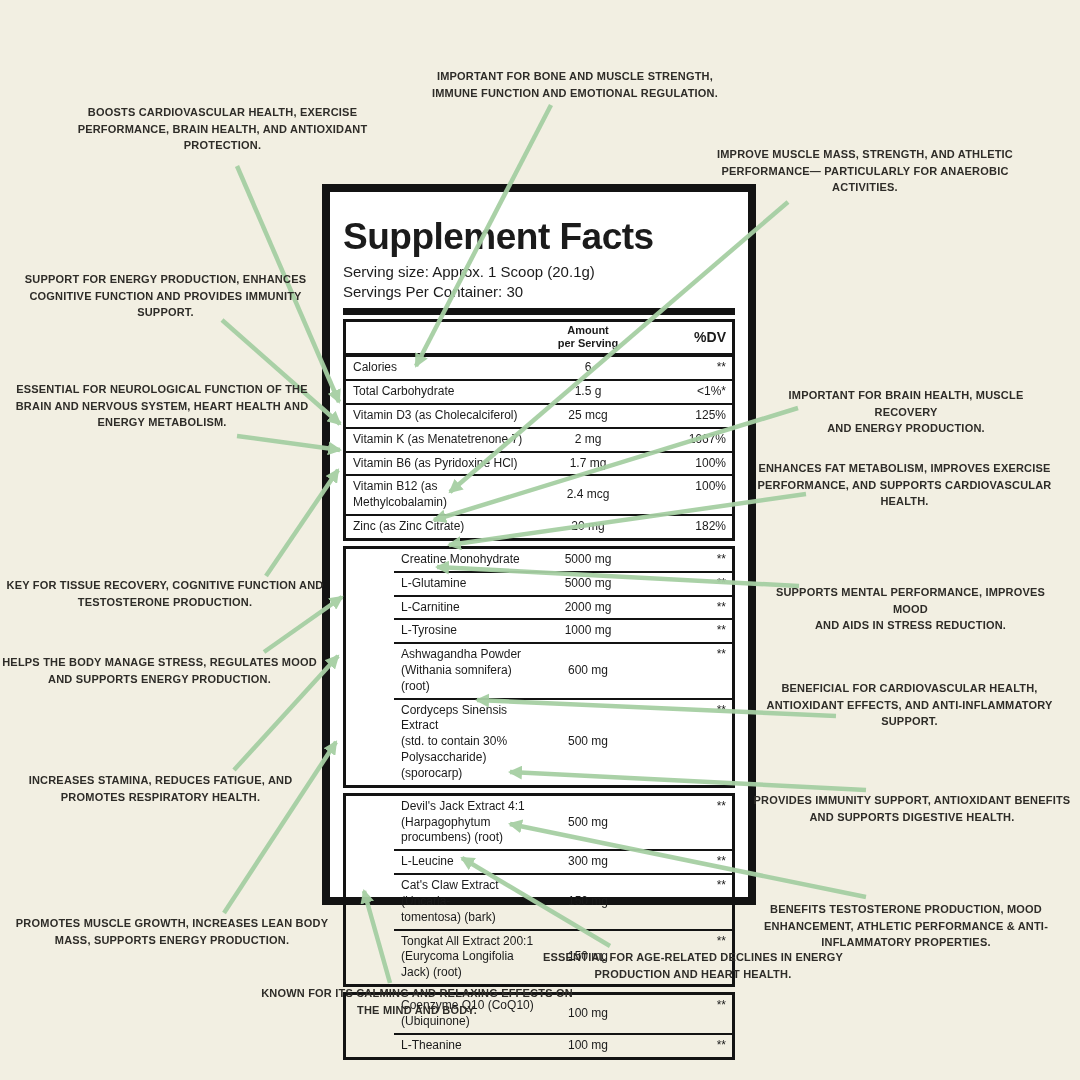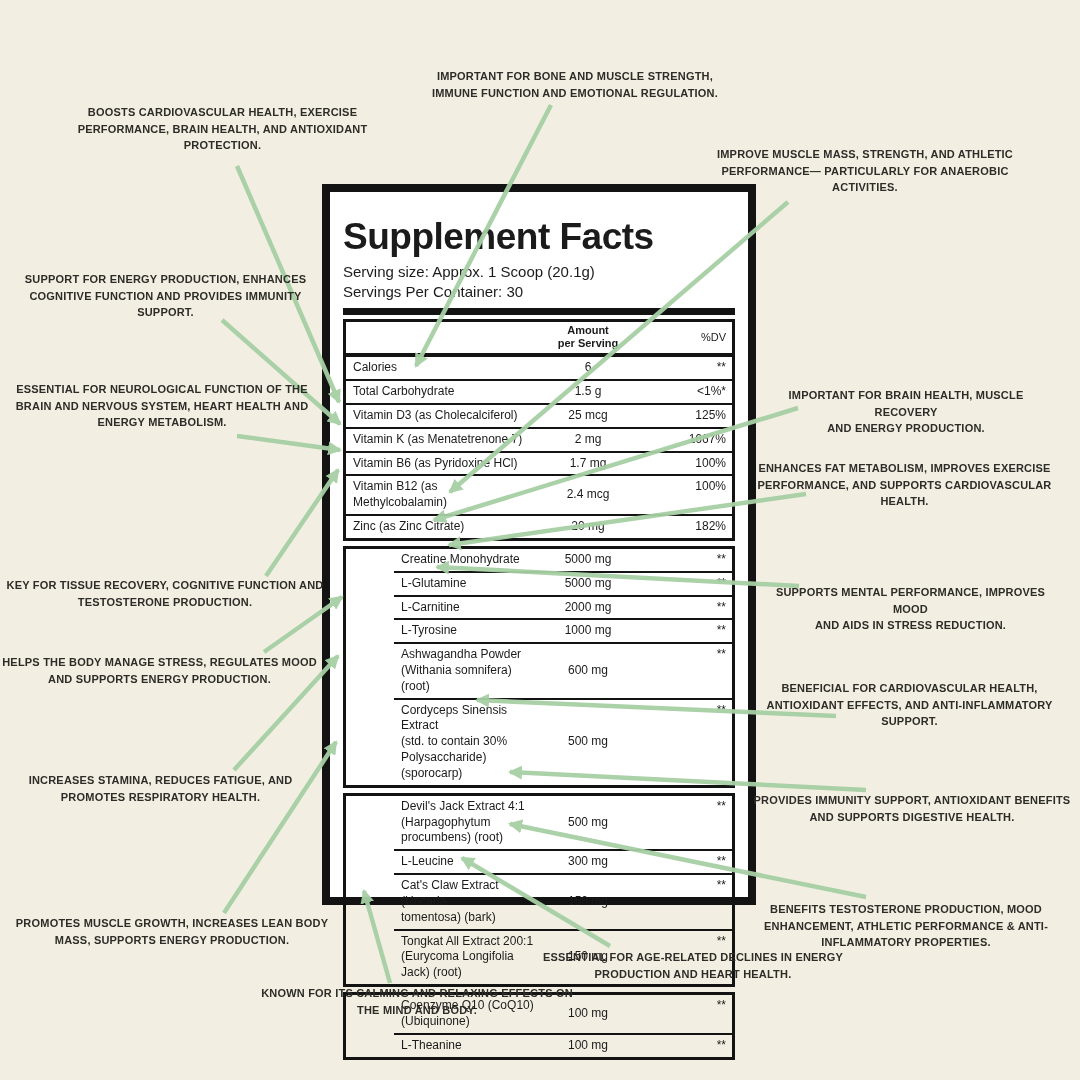--- a/index.html
+++ b/index.html
@@ -49,21 +49,21 @@
   .frow + .frow{border-top:2px solid #131313;}
   .hdr-row{
     display:flex;align-items:center;
     padding:2px 6px 3px 7px;
     border-bottom:4px solid #131313;
   }
   .col-name{flex:1;white-space:pre-line;}
   .col-amt{width:108px;text-align:center;flex:none;}
   .col-dv{width:84px;text-align:right;flex:none;align-self:flex-start;}
   .hdr-amt{width:108px;text-align:center;font-weight:bold;font-size:11px;line-height:1.2;flex:none;}
-  .hdr-dv{width:84px;text-align:right;font-weight:normal;font-size:11px;flex:none;}
+  .hdr-dv{width:84px;text-align:right;font-weight:bold;font-size:14px;flex:none;}
   .hdr-spacer{flex:1;}
 </style>
 </head>
 <body style="background: rgb(242, 239, 226);">
 
 <div class="panel">
   <div class="panel-title">Supplement Facts</div>
   <div class="serving-line">Serving size: Approx. 1 Scoop (20.1g)</div>
   <div class="serving-line">Servings Per Container: 30</div>
   <div class="thick-bar"></div>

